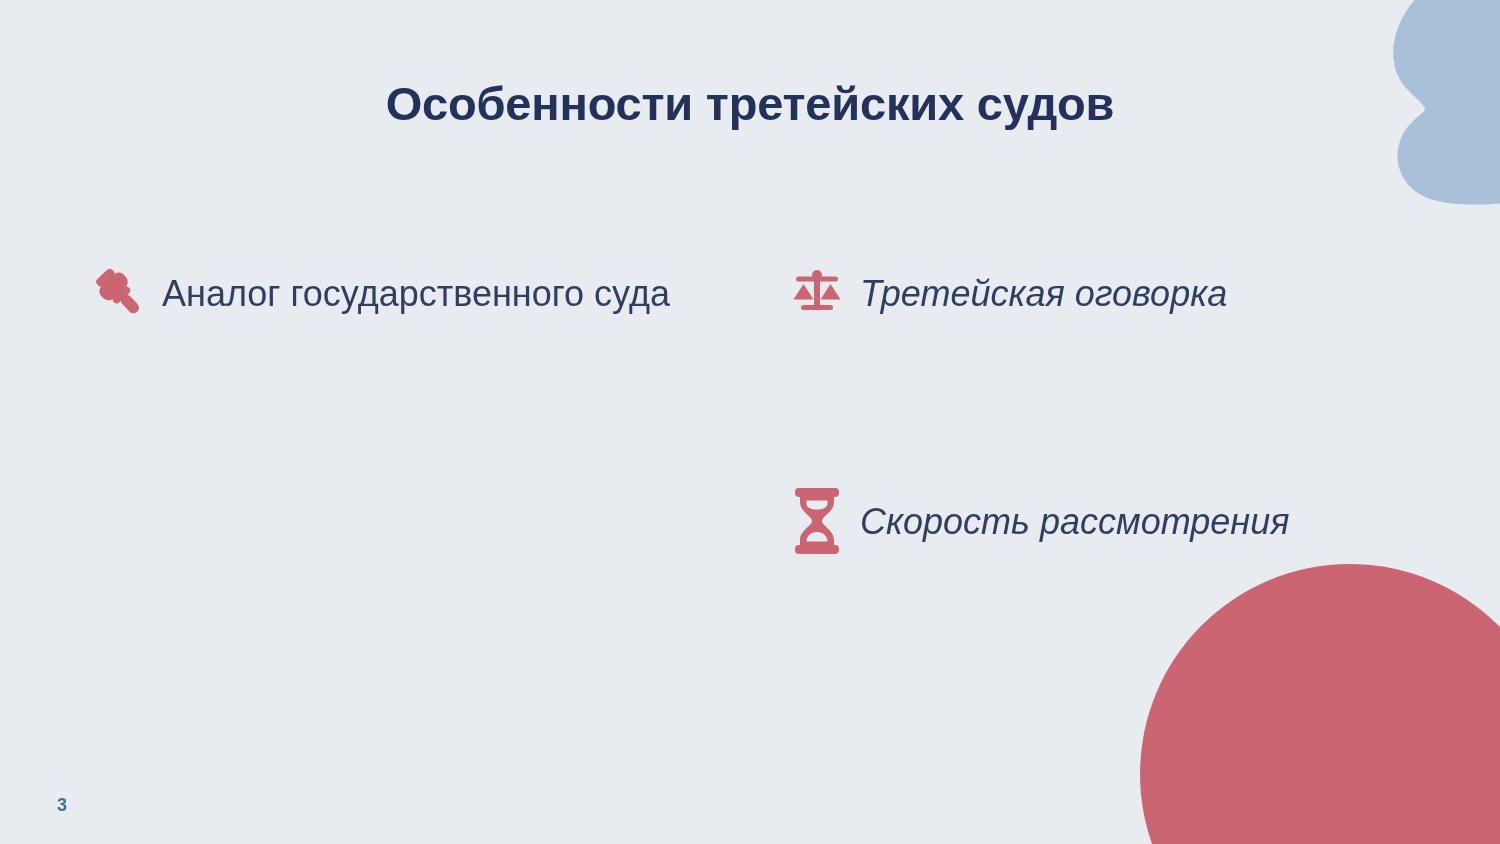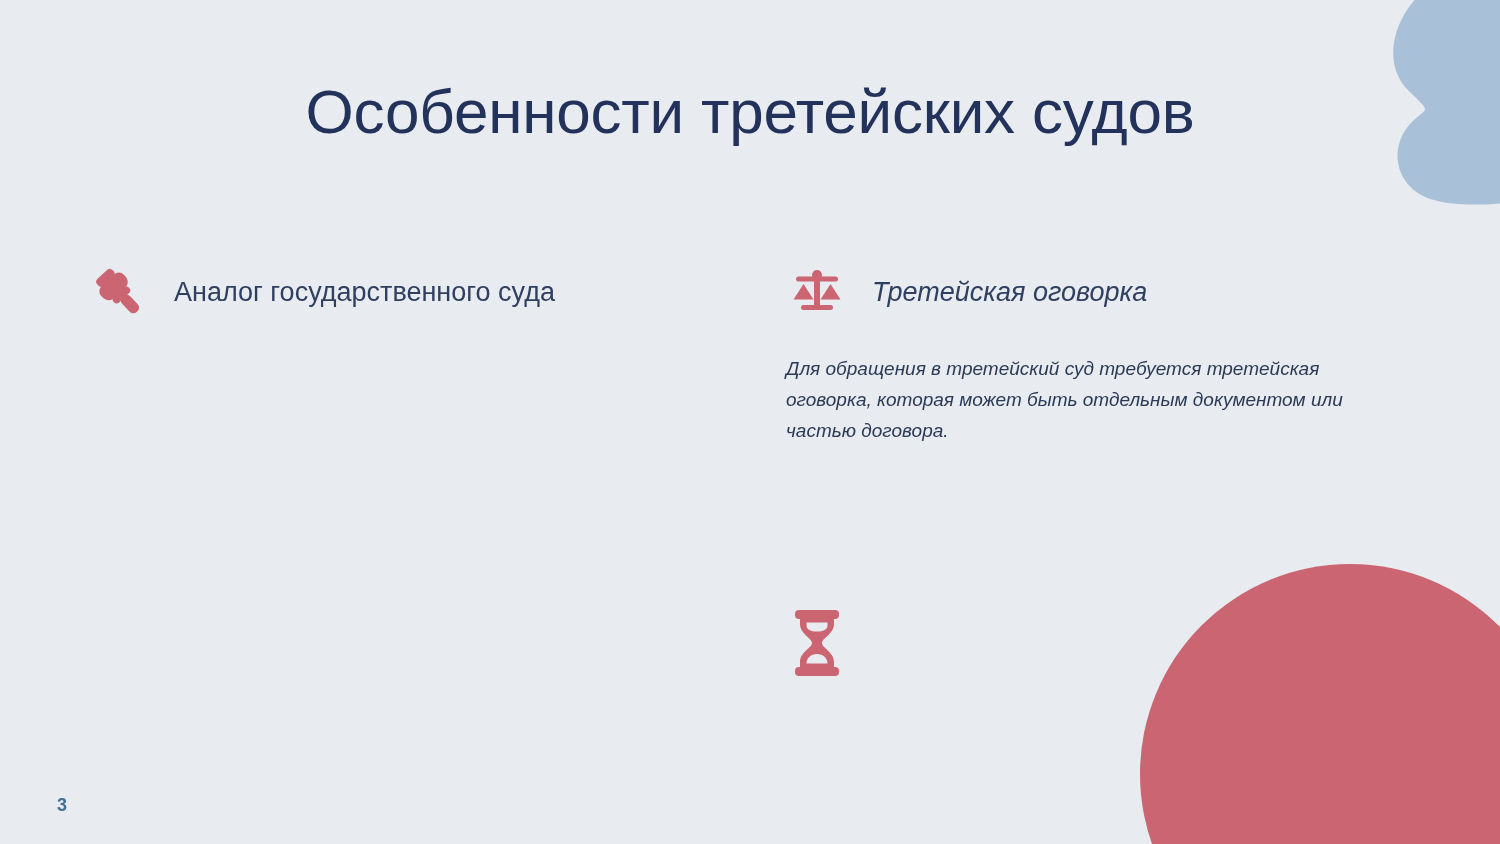--- a/index.html
+++ b/index.html
@@ -40,22 +40,22 @@
     pointer-events: none;
   }
 
   
   .title {
     position: absolute;
     left: 0;
     top: 78px;
     width: 1500px;
     text-align: center;
-    font-size: 62px;
-    font-weight: normal;
+    font-size: 47px;
+    font-weight: bold;
     color: #22325a;
     letter-spacing: -0.2px;
     line-height: 1.1;
   }
 
   
   .col-left {
     position: absolute;
     left: 88px;
     top: 262px;
@@ -79,24 +79,24 @@
   .block-icon {
     width: 62px;
     height: 62px;
     flex: 0 0 62px;
     display: flex;
     align-items: center;
     justify-content: center;
   }
   .block-icon svg { display: block; }
   .block-title {
-    font-size: 27px;
+    font-size: 36px;
     color: #2e3f60;
     line-height: 1.25;
-    margin-left: 24px;
+    margin-left: 12px;
   }
   .block-body {
     font-size: 19px;
     line-height: 1.62;
     color: #2b3a55;
     margin-top: 30px;
     max-width: 605px;
   }
 
   
@@ -158,38 +158,38 @@
               <rect x="6" y="10.5" width="42" height="5" rx="2.5"></rect>
               <rect x="24" y="9" width="6" height="34" rx="2"></rect>
               <rect x="11" y="39" width="32" height="5" rx="2.5"></rect>
               <path d="M13.5,18 L23.5,33.5 L3.5,33.5 Z M13.5,24.5 L18.2,30.8 L8.8,30.8 Z"></path>
               <path d="M40.5,18 L50.5,33.5 L30.5,33.5 Z M40.5,24.5 L45.2,30.8 L35.8,30.8 Z"></path>
             </g>
           </svg>
         </span>
         <span class="block-title">Третейская оговорка</span>
       </div>
-      <div class="block-body">Для обращения в третейский суд требуется третейская оговорка, которая может быть отдельным документом или частью договора.</div>
     </div>
 
     <div class="block-gap"></div>
 
     <div class="block">
       <div class="block-head">
         <span class="block-icon">
           <svg width="50" height="66" viewBox="0 0 50 66" xmlns="http://www.w3.org/2000/svg" aria-hidden="true">
             <g fill="#cc6572">
               <rect x="3" y="0" width="44" height="9" rx="4"></rect>
               <rect x="3" y="57" width="44" height="9" rx="4"></rect>
               <path d="M8,6 L42,6 L42,14 C42,24 30,28 30,33 C30,38 42,42 42,52 L42,60 L8,60 L8,52 C8,42 20,38 20,33 C20,28 8,24 8,14 Z
                        M14.5,12.5 L35.5,12.5 L35.5,15.5 C35.5,19.5 31,21.5 25,21.5 C19,21.5 14.5,19.5 14.5,15.5 Z
                        M25,44 C31,44 35.5,48 35.5,53.5 L14.5,53.5 C14.5,48 19,44 25,44 Z" fill-rule="evenodd"></path>
             </g>
           </svg>
         </span>
+        <span class="block-title">Скорость рассмотрения</span>
       </div>
     </div>
 
   </div>
 
   <div class="page-number">3</div>
 
 </div>
 
 </body></html>

